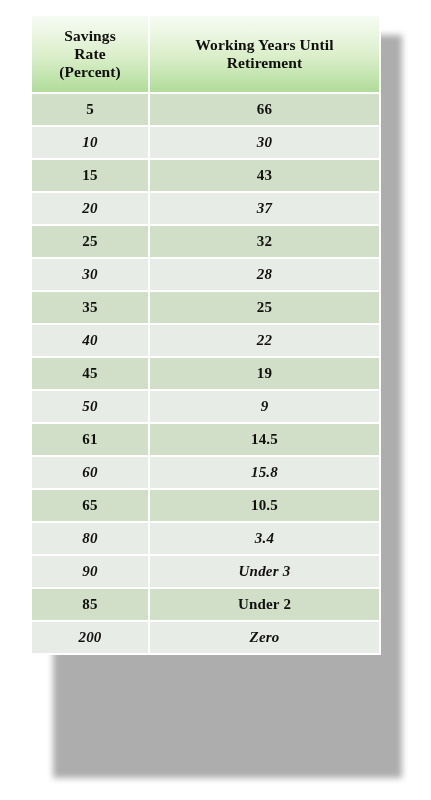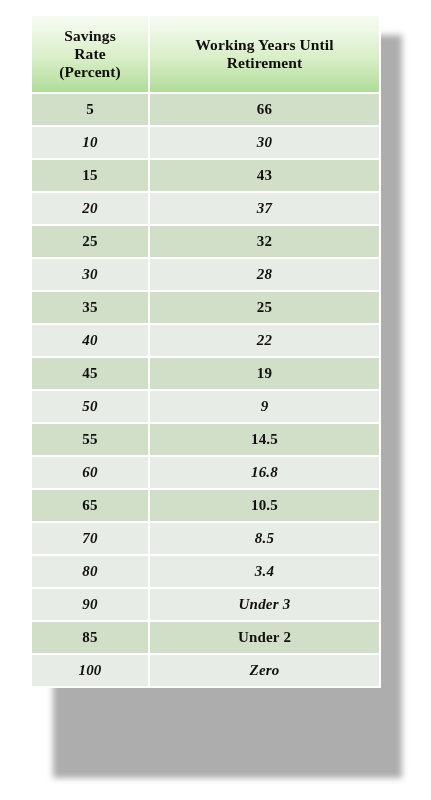--- a/index.html
+++ b/index.html
@@ -136,46 +136,42 @@
         </tr>
       <tr class="band-dark">
           <td>45</td>
           <td>19</td>
         </tr>
       <tr class="band-light">
           <td>50</td>
           <td>9</td>
         </tr>
       <tr class="band-dark">
-          <td>55</td>
+          <td>61</td>
           <td>14.5</td>
         </tr>
       <tr class="band-light">
           <td>60</td>
-          <td>16.8</td>
+          <td>15.8</td>
         </tr>
       <tr class="band-dark">
           <td>65</td>
           <td>10.5</td>
-        </tr>
-      <tr class="band-light">
-          <td>70</td>
-          <td>8.5</td>
         </tr>
       <tr class="band-light">
           <td>80</td>
           <td>3.4</td>
         </tr>
       <tr class="band-light">
           <td>90</td>
           <td>Under 3</td>
         </tr>
       <tr class="band-dark">
           <td>85</td>
           <td>Under 2</td>
         </tr>
       <tr class="band-light">
-          <td>100</td>
+          <td>200</td>
           <td>Zero</td>
         </tr>
     </tbody>
   </table>
 </div>
 
 </body></html>

